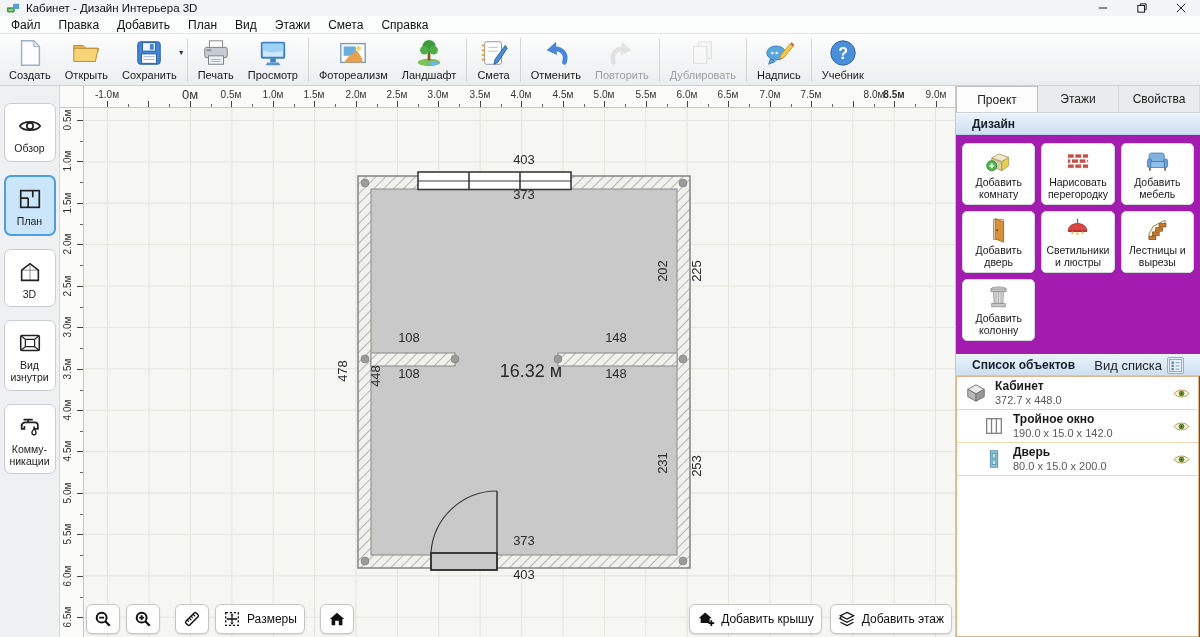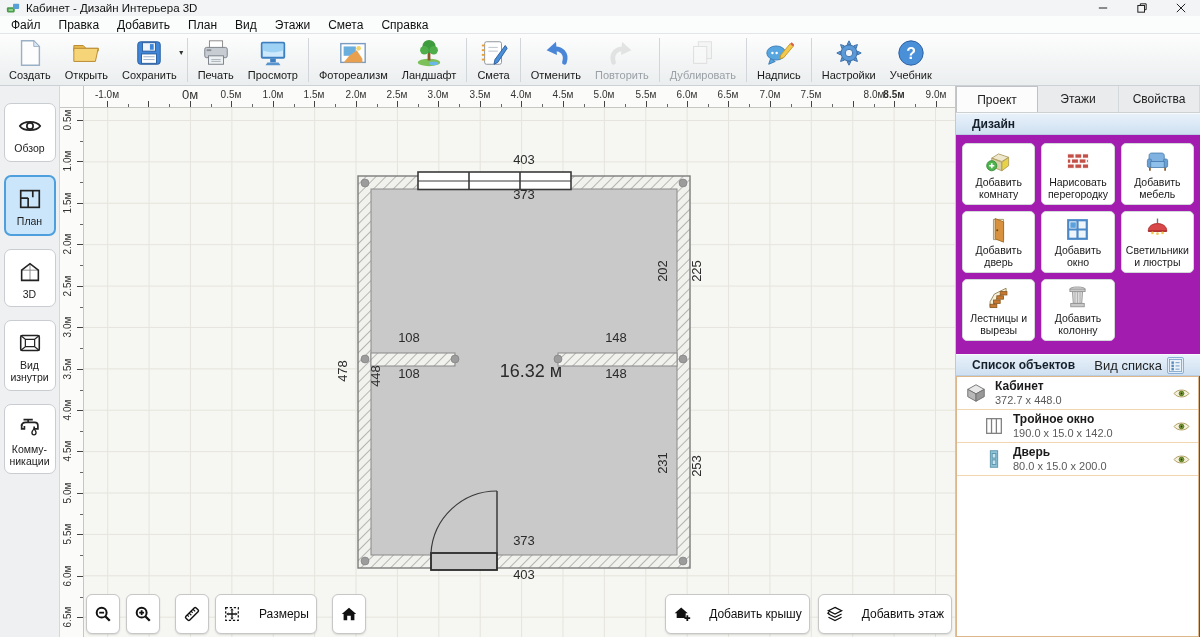--- a/index.html
+++ b/index.html
@@ -51,21 +51,21 @@
   .h-tick{position:absolute;bottom:0;width:1px;background:#444;height:6px}
   .h-tick.minor{height:3px;background:#666}
   .v-label{position:absolute;width:34px;height:12px;line-height:12px;text-align:center;font-size:10px;color:#333;transform:rotate(-90deg);left:-9px}
   .v-tick{position:absolute;right:0;height:1px;background:#444;width:6px}
   .v-tick.minor{width:3px;background:#666}
   .plan-svg{position:absolute;left:0;top:0;pointer-events:none}
 
   
   .cv-toolbar-left{position:absolute;left:26px;bottom:3px;display:flex;gap:6px;align-items:center}
   .cv-toolbar-right{position:absolute;right:3px;bottom:3px;display:flex;gap:8px;align-items:center}
-  .cv-btn{height:40px;min-width:27px;background:#fff;border:1px solid #c7c7c7;border-radius:6px;box-shadow:0 1px 2px rgba(0,0,0,.13);display:flex;align-items:center;font-size:12px;color:#111;gap:18px;padding:0 7px;font-family:inherit}
+  .cv-btn{height:30px;min-width:27px;background:#fff;border:1px solid #c7c7c7;border-radius:6px;box-shadow:0 1px 2px rgba(0,0,0,.13);display:flex;align-items:center;font-size:12px;color:#111;gap:6px;padding:0 7px;font-family:inherit}
   .cv-btn.gap{margin-left:9px}
   .cv-btn svg{width:18px;height:18px}
 
   
   .rightpanel{width:245px;flex:0 0 245px;background:#a21caf;border-left:1px solid #c4c8cb;display:flex;flex-direction:column}
   .tabs{height:27px;flex:0 0 27px;display:flex;background:#e9ebec;border-bottom:1px solid #cdd1d4}
   .tab{flex:1;display:flex;align-items:center;justify-content:center;font-size:12px;color:#222;border-right:1px solid #d6d9db;background:#e9ebec}
   .tab.active{background:#fcfcfc;border:1px solid #bfc3c6;border-bottom:none}
   .section-header{height:22px;flex:0 0 22px;background:linear-gradient(#e8f1fa,#cfe0f1);border-top:1px solid #f6fafd;border-bottom:1px solid #b9cde4;display:flex;align-items:center;padding:0 16px;font-size:12px;font-weight:bold;color:#15202b;justify-content:space-between}
   .design-grid{display:grid;grid-template-columns:repeat(3,1fr);gap:6px;padding:8px 6px 13px}
@@ -286,32 +286,20 @@
               <circle cx="13.5" cy="16" r="1.3" fill="#fff"></circle>
               <path d="M28 6L18 18l-1 4 4-1L31 9z" fill="#f2c94c" stroke="#c89a28"></path>
               <path d="M28 6l3 3 1.5-1.5-3-3z" fill="#e05a4a"></path>
             </svg>
           </span>
           <span class="tb-label">Надпись</span>
         </button>
       </div>
       <div class="tb-sep"></div>
       <div class="tb-group">
-        <button class="tb-btn">
-          <span class="tb-icon">
-            <svg viewBox="0 0 32 32">
-              <g fill="#5a9ad8" stroke="#3a6ea8">
-                <path d="M16 3l2 4h-4zM16 29l-2-4h4zM3 16l4-2v4zM29 16l-4 2v-4zM7 7l4.2 1.4-2.8 2.8zM25 25l-4.2-1.4 2.8-2.8zM25 7l-1.4 4.2-2.8-2.8zM7 25l1.4-4.2 2.8 2.8z"></path>
-                <circle cx="16" cy="16" r="8.5"></circle>
-              </g>
-              <circle cx="16" cy="16" r="4" fill="#eef4fa" stroke="#3a6ea8"></circle>
-            </svg>
-          </span>
-          <span class="tb-label">Настройки</span>
-        </button>
         <button class="tb-btn">
           <span class="tb-icon">
             <svg viewBox="0 0 32 32">
               <circle cx="16" cy="16" r="13" fill="#4a90d8" stroke="#2a5c9e"></circle>
               <text x="16" y="22" font-size="17" font-weight="bold" fill="#fff" text-anchor="middle" font-family="Liberation Sans, sans-serif">?</text>
             </svg>
           </span>
           <span class="tb-label">Учебник</span>
         </button>
       </div>
@@ -668,30 +656,20 @@
                 <path d="M10 4h12v24H10z" fill="#f5efdc" stroke="#9a8a5a"></path>
                 <path d="M12 3l10 4v24l-10-4z" fill="#d8913f" stroke="#a06a20"></path>
                 <circle cx="14.5" cy="17" r="1.2" fill="#6a4a10"></circle>
               </svg>
             </div>
             <div class="card-label">Добавить дверь</div>
           </button>
           <button class="card">
             <div class="card-icon">
               <svg viewBox="0 0 32 32">
-                <rect x="5" y="5" width="22" height="22" fill="#eef5fb" stroke="#4a88c8" stroke-width="2.6"></rect>
-                <path d="M16 5v22M5 16h22" stroke="#4a88c8" stroke-width="2.6"></path>
-                <rect x="7.5" y="7.5" width="6.5" height="6.5" fill="#5aa0dc"></rect>
-              </svg>
-            </div>
-            <div class="card-label">Добавить окно</div>
-          </button>
-          <button class="card">
-            <div class="card-icon">
-              <svg viewBox="0 0 32 32">
                 <line x1="16" y1="3" x2="16" y2="9" stroke="#707070" stroke-width="1.6"></line>
                 <path d="M5 18c0-6 5-9 11-9s11 3 11 9z" fill="#d84848" stroke="#a82828"></path>
                 <path d="M5 18h22" stroke="#a82828" stroke-width="1.5"></path>
                 <circle cx="10" cy="20" r="1.6" fill="#f2c94c"></circle>
                 <circle cx="16" cy="21" r="1.6" fill="#f2c94c"></circle>
                 <circle cx="22" cy="20" r="1.6" fill="#f2c94c"></circle>
               </svg>
             </div>
             <div class="card-label">Светильники и люстры</div>
           </button>

